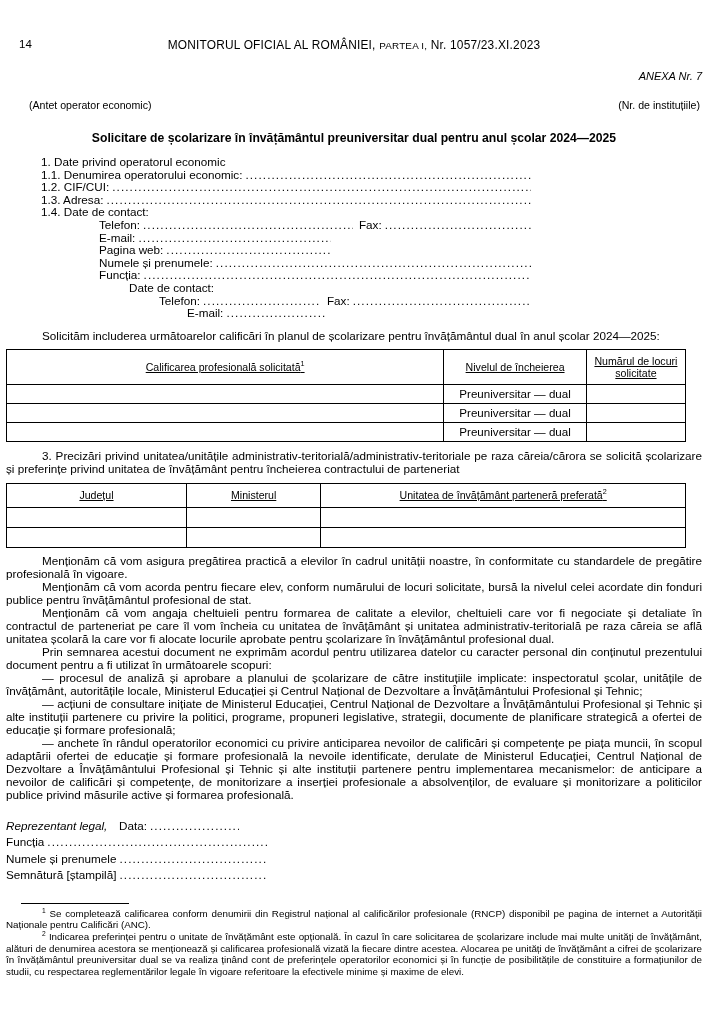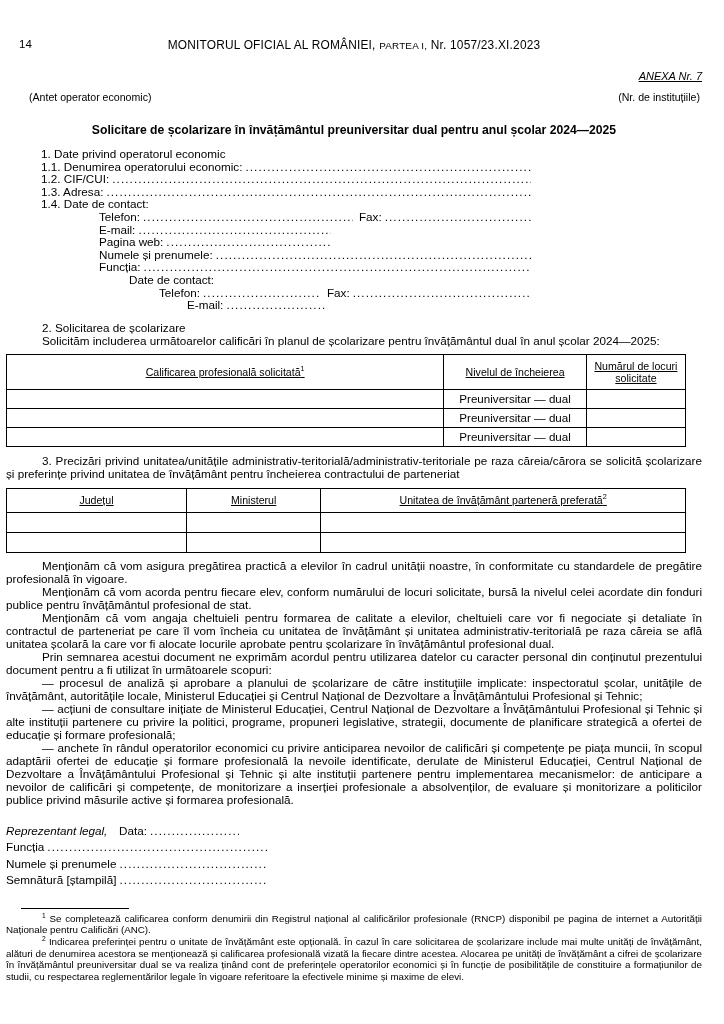--- a/index.html
+++ b/index.html
@@ -15,22 +15,22 @@
     padding:38px 22px 0 6px;
     overflow:hidden;
   }
 
   
   .mo-header { position:relative; text-align:center; height:14px; }
   .pgnum { position:absolute; left:13px; top:0; font-size:11.5px; }
   .mo-title { font-size:11.9px; letter-spacing:0.2px; white-space:nowrap; }
   .mo-title .part { font-size:9.9px; }
   .annex-row { text-align:right; margin-top:17px; height:14px; }
-  .annex-text { font-style:italic; font-size:11px; text-decoration:underline; }
-  .hints-row { display:flex; justify-content:space-between; margin-top:8px; height:13px; font-size:10.6px; }
+  .annex-text { font-style:italic; font-size:11px; }
+  .hints-row { display:flex; justify-content:space-between; margin-top:16px; height:13px; font-size:10.6px; }
   .hints-row .lh { margin-left:23px; }
   .hints-row .rh { margin-right:2px; }
 
   
   .form-title { text-align:center; font-weight:bold; font-size:12.2px; margin-top:19px; }
 
   
   .s1 { margin-top:11px; line-height:12.6px; }
   .sline { white-space:nowrap; }
   .fline { display:flex; align-items:flex-start; }
@@ -162,21 +162,20 @@
       <span class="dt">..........................................................................................................................................................................</span>
     </div>
 
     <div class="fline" style="margin-left:181px;width:140px">
       <span class="flabel">E-mail:</span>
       <span class="dt">..........................................................................................................................................................................</span>
     </div>
   </div>
 
   <div class="s2">
-    <p class="pline">2. Solicitarea de școlarizare</p>
     <p class="pline">Solicităm includerea următoarelor calificări în planul de școlarizare pentru învățământul dual în anul școlar 2024—2025:</p>
 
     <table class="t1">
       <colgroup>
           <col style="width:64.4%">
           <col style="width:21%">
           <col style="width:14.6%">
         </colgroup>
       <tbody>
           <tr>

